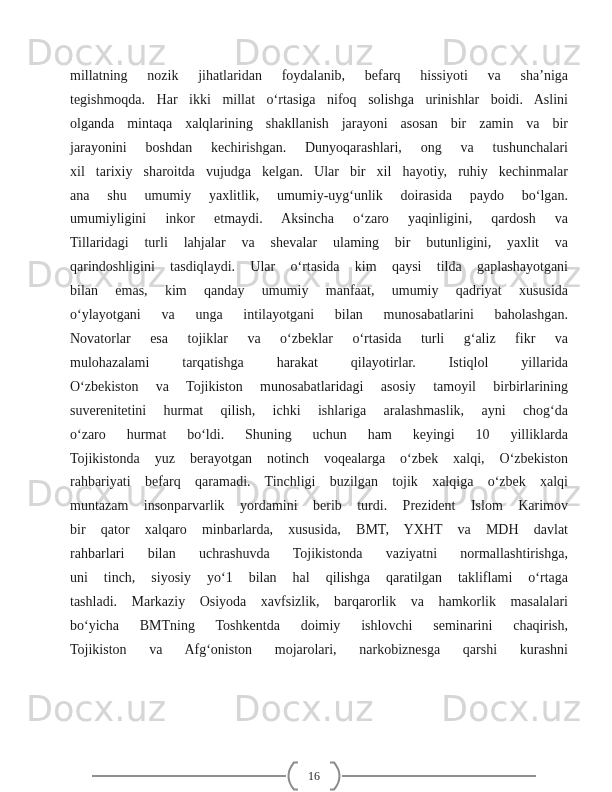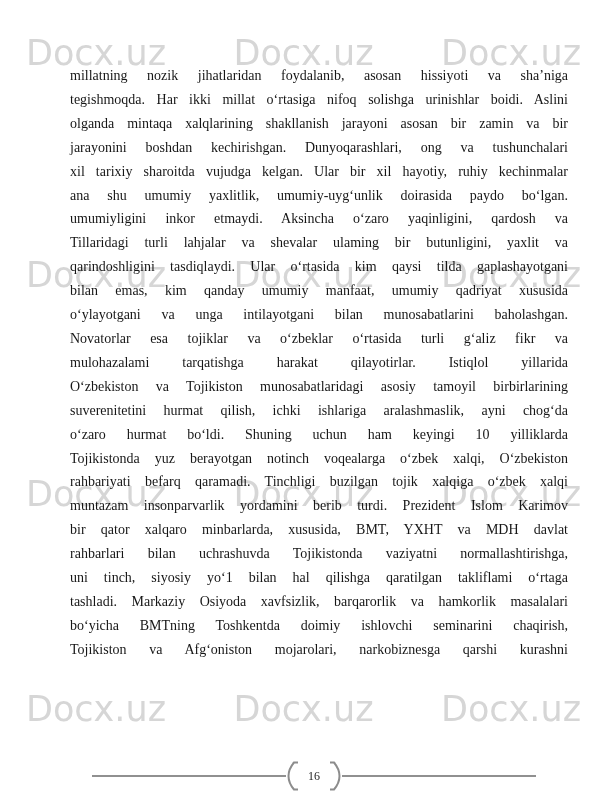--- a/index.html
+++ b/index.html
@@ -96,21 +96,21 @@
       <span class="wm">Docx.uz</span>
     </div>
     <div class="wm-row r4">
       <span class="wm">Docx.uz</span>
       <span class="wm">Docx.uz</span>
       <span class="wm">Docx.uz</span>
     </div>
   </div>
 
   <div class="body-text">
-    <div class="line">millatning nozik jihatlaridan foydalanib, asosan hissiyoti va sha’niga</div>
+    <div class="line">millatning nozik jihatlaridan foydalanib, befarq hissiyoti va sha’niga</div>
     <div class="line">tegishmoqda. Har ikki millat o‘rtasiga nifoq solishga urinishlar boidi. Aslini</div>
     <div class="line">olganda mintaqa xalqlarining shakllanish jarayoni asosan bir zamin va bir</div>
     <div class="line">jarayonini boshdan kechirishgan. Dunyoqarashlari, ong va tushunchalari</div>
     <div class="line">xil tarixiy sharoitda vujudga kelgan. Ular bir xil hayotiy, ruhiy kechinmalar</div>
     <div class="line">ana shu umumiy yaxlitlik, umumiy-uyg‘unlik doirasida paydo bo‘lgan.</div>
     <div class="line">umumiyligini inkor etmaydi. Aksincha o‘zaro yaqinligini, qardosh va</div>
     <div class="line">Tillaridagi turli lahjalar va shevalar ulaming bir butunligini, yaxlit va</div>
     <div class="line">qarindoshligini tasdiqlaydi. Ular o‘rtasida kim qaysi tilda gaplashayotgani</div>
     <div class="line">bilan emas, kim qanday umumiy manfaat, umumiy qadriyat xususida</div>
     <div class="line">o‘ylayotgani va unga intilayotgani bilan munosabatlarini baholashgan.</div>

